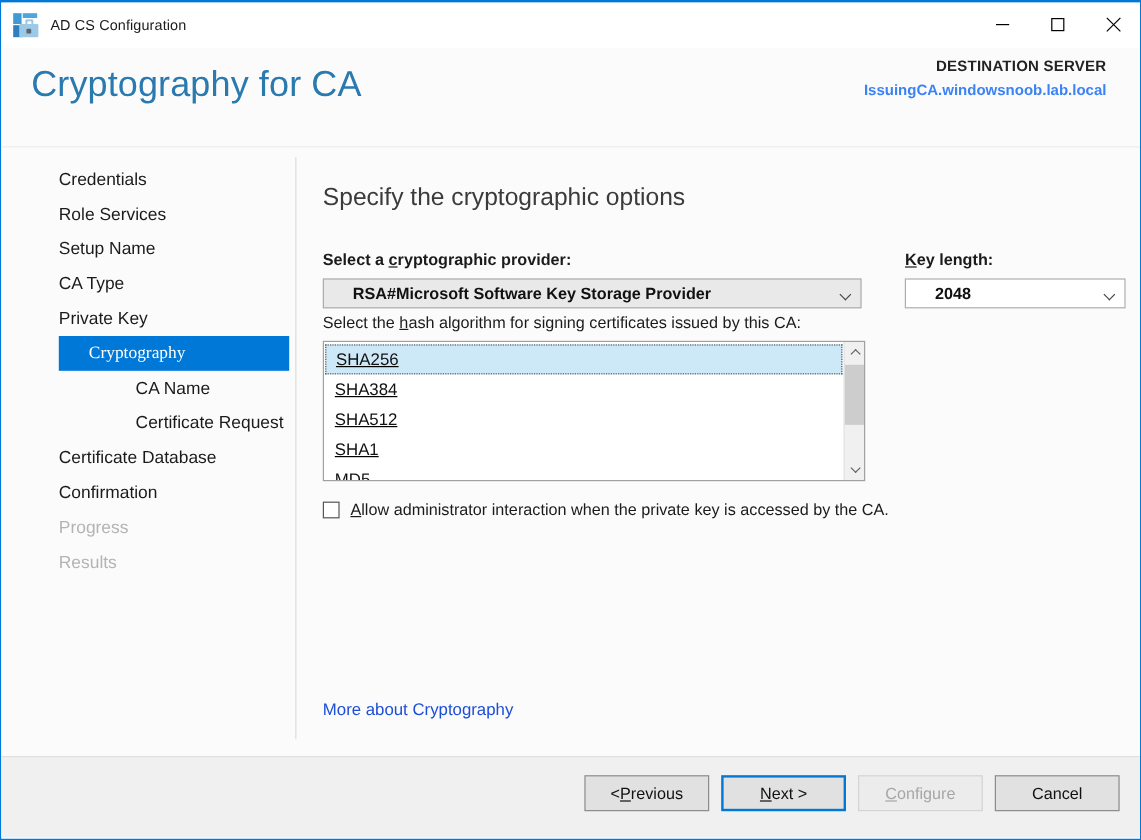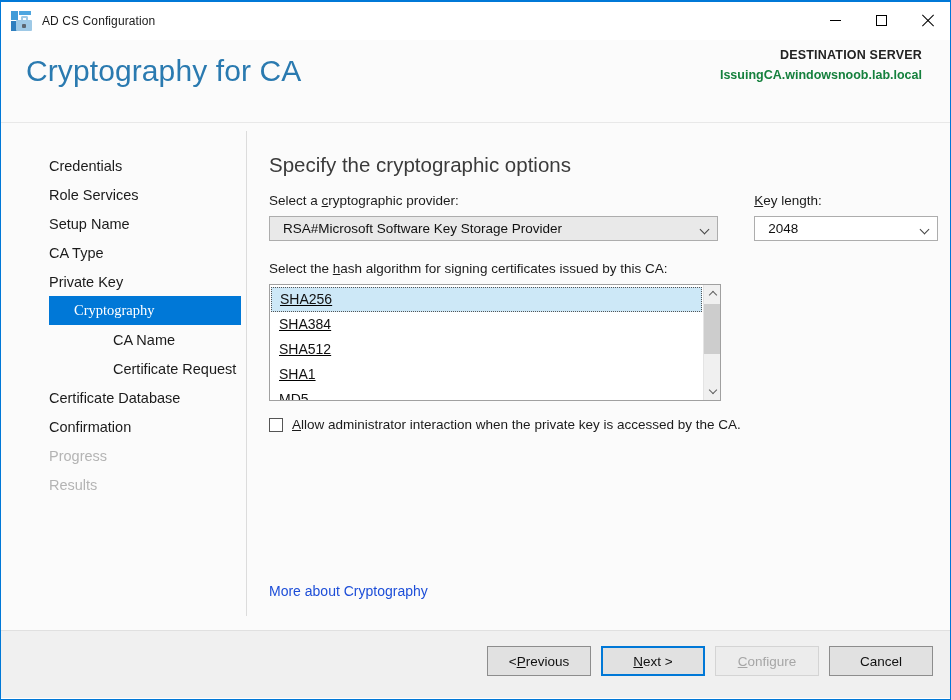--- a/index.html
+++ b/index.html
@@ -92,40 +92,40 @@
   .dest-label {
     font-size: 12.5px;
     font-weight: bold;
     color: #222;
     letter-spacing: 0.2px;
   }
   .dest-name {
     margin-top: 6px;
     font-size: 12.5px;
     font-weight: bold;
-    color: #15803d;
+    color: #3b82f6;
   }
 
   
   .body-area {
     position: relative;
     height: 507px;
     background: #fbfbfb;
   }
   .divider {
     position: absolute;
     left: 245px; top: 8px;
     width: 1px; height: 485px;
     background: #dcdcdc;
   }
 
   
   .sidebar {
     position: absolute;
-    left: 0; top: 28px;
+    left: 0; top: 12px;
     width: 244px;
   }
   .nav-item {
     height: 29px;
     display: flex;
     align-items: center;
     padding-left: 48px;
     font-size: 14.5px;
     color: #1b1b1b;
     cursor: default;
@@ -158,36 +158,37 @@
   }
   .field-label {
     font-size: 13.5px;
     color: #1b1b1b;
     white-space: nowrap;
   }
   u { text-decoration: underline; }
 
   .row-providers {
     position: absolute;
-    left: 0; top: 70px;
+    left: 0; top: 86px;
     right: 0;
     display: flex;
     gap: 36px;
+    font-weight: bold;
   }
   .col-provider { width: 452px; }
   .col-keylen   { width: 185px; }
   .lbl-line { margin-bottom: 8px; }
 
   .combo {
     position: relative;
     height: 25px;
     border: 1px solid #adadad;
     display: flex;
     align-items: center;
-    padding-left: 13px;
+    padding-left: 24px;
     font-size: 13.5px;
     color: #111;
     cursor: default;
     user-select: none;
   }
   .combo.grey { background: #e9e9e9; }
   .combo.white { background: #ffffff; }
   .combo .caret {
     position: absolute;
     right: 9px; top: 9px;

